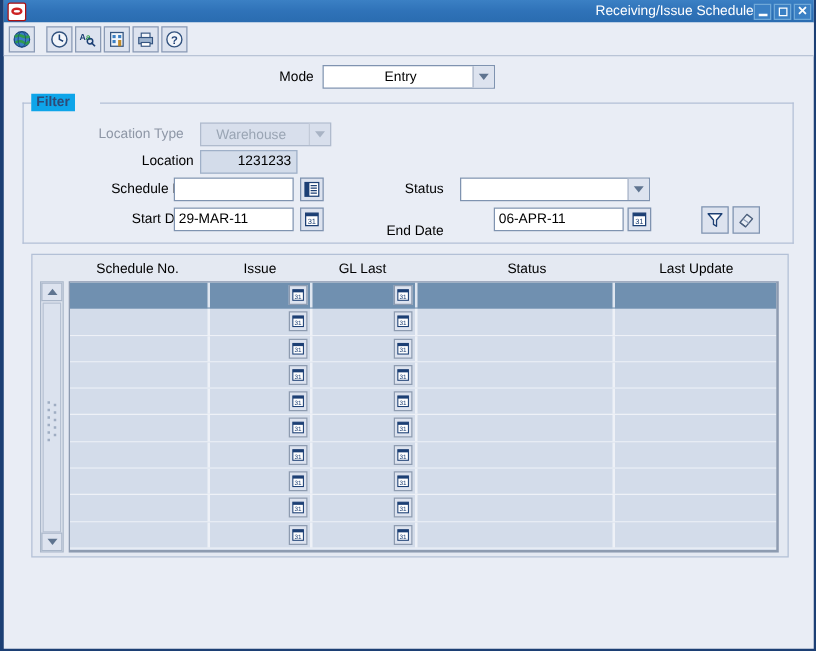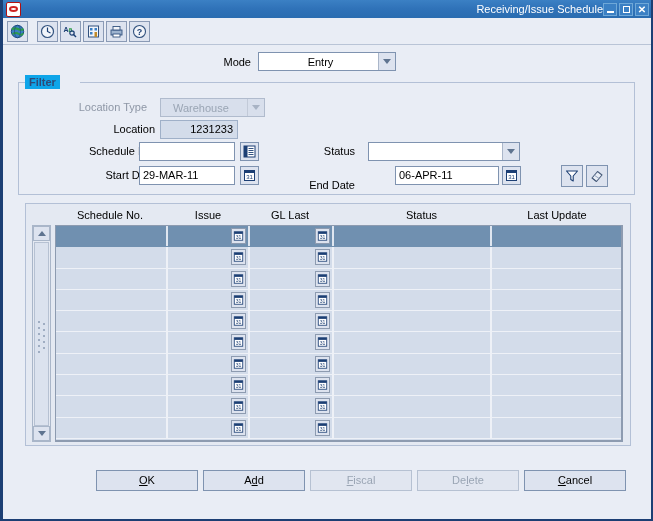--- a/index.html
+++ b/index.html
@@ -734,21 +734,14 @@
             <svg width="11" height="12" viewBox="0 0 13 13">
               <rect x="1.5" y="1.5" width="10" height="10" fill="#ffffff" stroke="#1c3f74" stroke-width="1"></rect>
               <rect x="1.5" y="1.5" width="10" height="2.5" fill="#1c3f74"></rect>
               <text x="6.5" y="10" text-anchor="middle" font-family="Liberation Sans, sans-serif" font-size="6" fill="#1c3f74">31</text>
             </svg>
           </div>
         </div>
       </div>
   </div>
 
-  <div class="btn-row">
-    <div class="btn" style="left:93px;"><u>O</u>K</div>
-    <div class="btn" style="left:200px;">A<u>d</u>d</div>
-    <div class="btn disabled" style="left:307px;"><u>F</u>iscal</div>
-    <div class="btn disabled" style="left:414px;">De<u>l</u>ete</div>
-    <div class="btn" style="left:521px;"><u>C</u>ancel</div>
-  </div>
 
 </div>
 
 </body></html>

